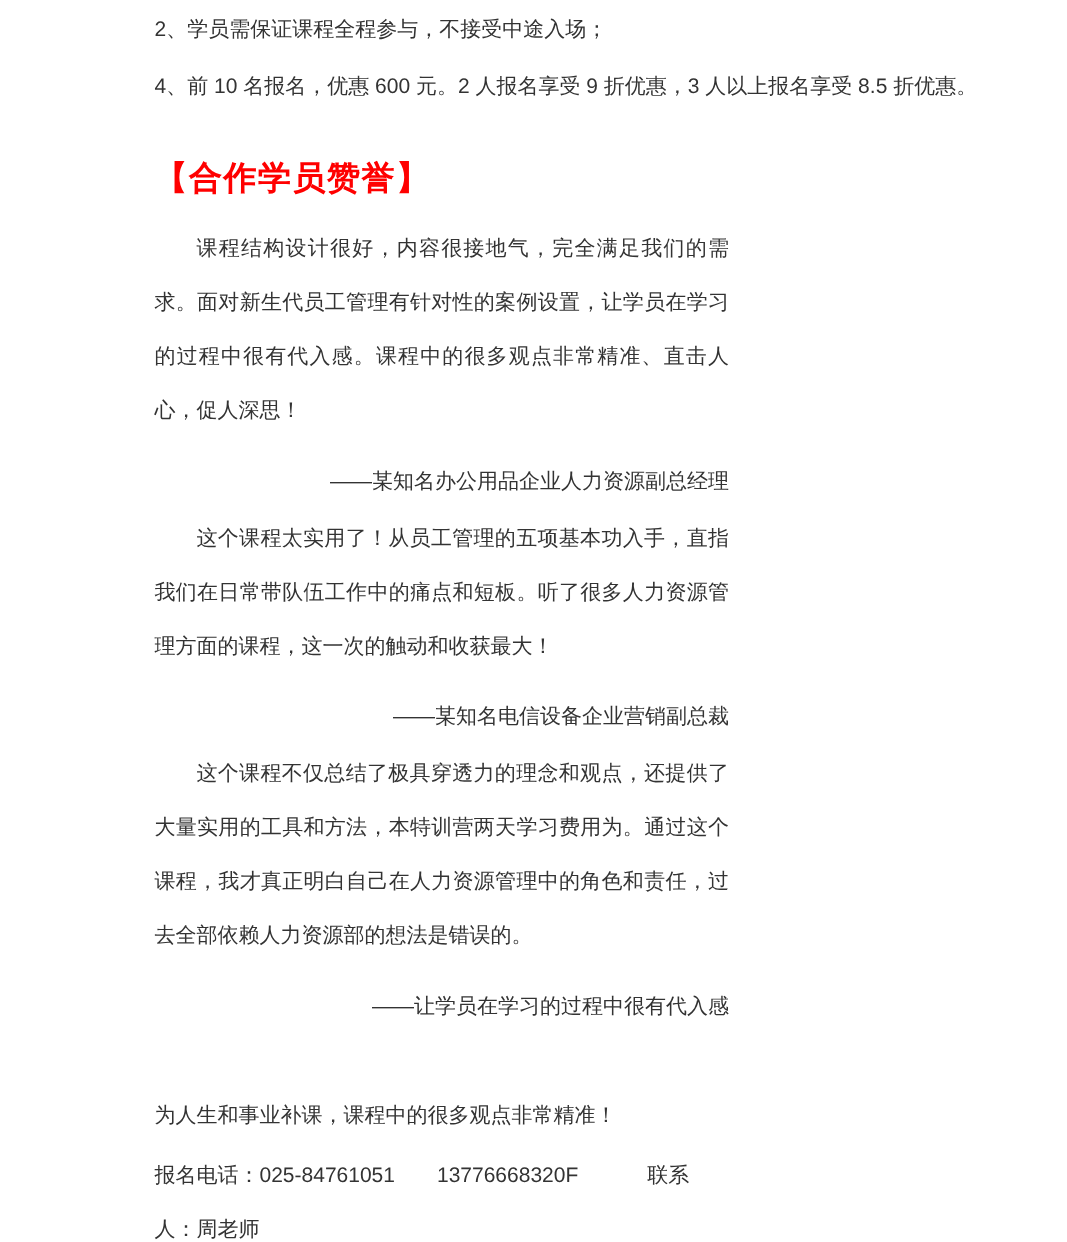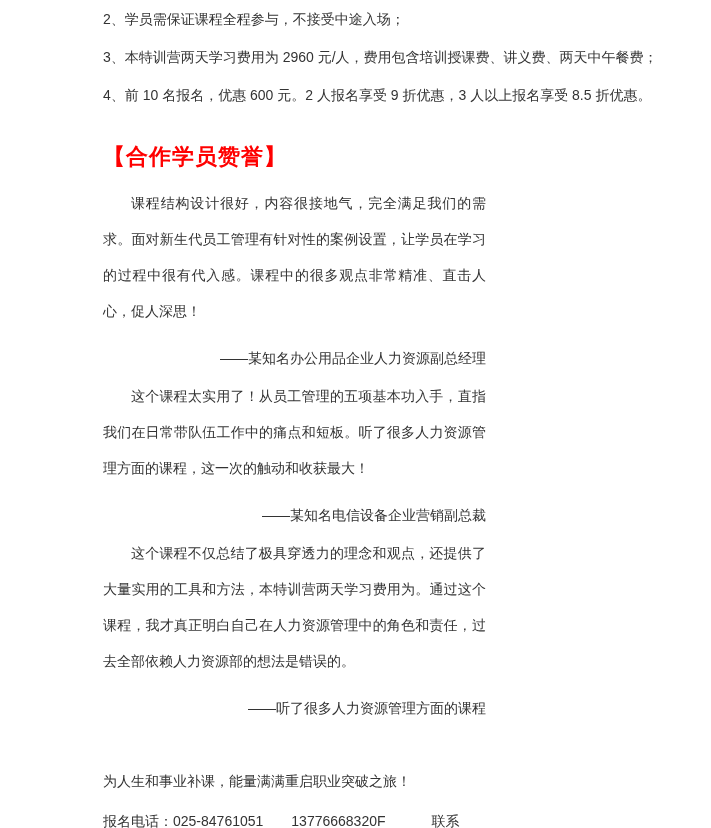--- a/index.html
+++ b/index.html
@@ -60,39 +60,38 @@
   .contact .gap-wide {
     margin-left: 46px;
   }
 </style>
 </head>
 <body>
 
 <div class="page">
 
   <p class="term">2、学员需保证课程全程参与，不接受中途入场；</p>
-  <p class="term">3、本特训营两天学习费用为 2960 元/人，费用包含培训授课费、讲义费、两天中午餐费；</p>
   <p class="term">4、前 10 名报名，优惠 600 元。2 人报名享受 9 折优惠，3 人以上报名享受 8.5 折优惠。</p>
 
   <h2 class="heading">【合作学员赞誉】</h2>
 
   <div class="testimonial">
     <p class="quote">课程结构设计很好，内容很接地气，完全满足我们的需求。面对新生代员工管理有针对性的案例设置，让学员在学习的过程中很有代入感。课程中的很多观点非常精准、直击人心，促人深思！</p>
     <p class="attribution">——某知名办公用品企业人力资源副总经理</p>
   </div>
 
   <div class="testimonial">
     <p class="quote">这个课程太实用了！从员工管理的五项基本功入手，直指我们在日常带队伍工作中的痛点和短板。听了很多人力资源管理方面的课程，这一次的触动和收获最大！</p>
     <p class="attribution">——某知名电信设备企业营销副总裁</p>
   </div>
 
   <div class="testimonial">
     <p class="quote">这个课程不仅总结了极具穿透力的理念和观点，还提供了大量实用的工具和方法，本特训营两天学习费用为。通过这个课程，我才真正明白自己在人力资源管理中的角色和责任，过去全部依赖人力资源部的想法是错误的。</p>
-    <p class="attribution">——听了很多人力资源管理方面的课程</p>
+    <p class="attribution">——让学员在学习的过程中很有代入感</p>
   </div>
 
-  <p class="slogan">为人生和事业补课，能量满满重启职业突破之旅！</p>
+  <p class="slogan">为人生和事业补课，课程中的很多观点非常精准！</p>
 
   <p class="contact">
     <span>报名电话：</span><span>025-84761051</span><span class="gap-mid">13776668320F</span><span class="gap-wide">联系人：</span><span>周老师</span>
   </p>
 
 </div>
 
 </body></html>

